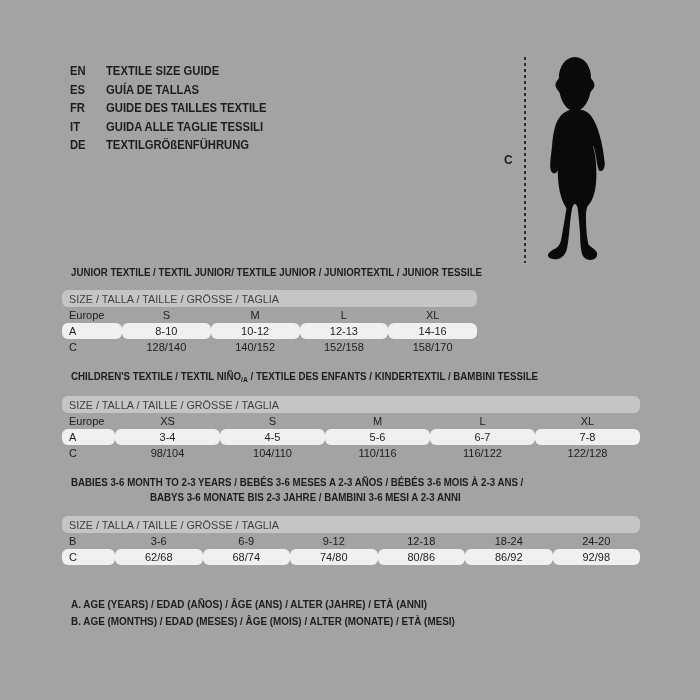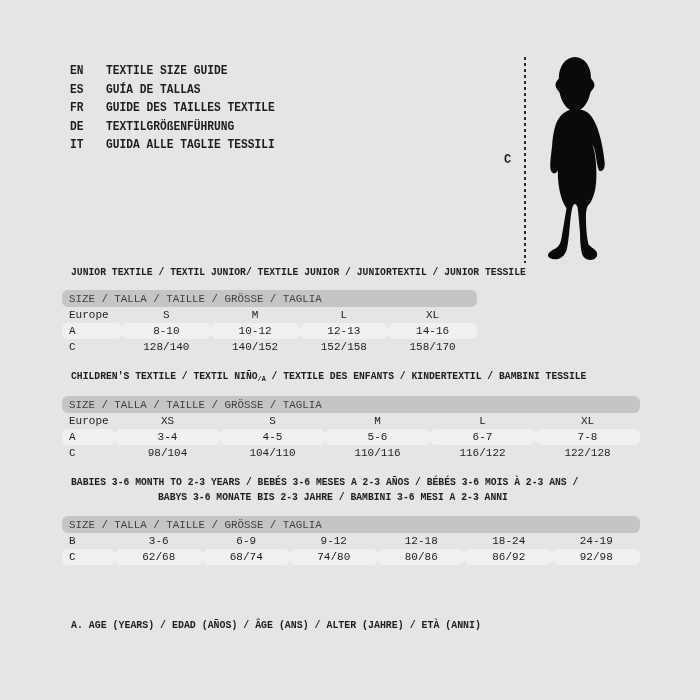--- a/index.html
+++ b/index.html
@@ -1,18 +1,18 @@
 <!DOCTYPE html>
 <html><head>
 <meta charset="utf-8">
 <style>
   html,body { margin:0; padding:0; background:#fff; }
   .page {
-    position:relative; width:700px; height:700px; background:#e5e5e5;
-    font-family:Liberation Mono, monospace; color:#1d1d1b; overflow:hidden;
+    position:relative; width:700px; height:700px; background:#a3a3a3;
+    font-family:Liberation Sans, sans-serif; color:#1d1d1b; overflow:hidden;
   }
   .cond { display:inline-block; transform:scaleX(0.9); transform-origin:0 50%; white-space:nowrap; }
 
   
   .langs { position:absolute; left:70px; top:62px; font-weight:bold; font-size:12.5px; line-height:18.5px; }
   .lang-row { white-space:nowrap; }
   .lang-code { display:inline-block; width:40px; }
 
   
   .measure-line { position:absolute; left:524px; top:57px; width:2px; height:206px;
@@ -30,33 +30,33 @@
     overflow:hidden; white-space:nowrap;border-radius:6px; }
   table.size-table td.lbl { text-align:left; padding-left:7px; }
   table.size-table tr.band td { background:#c5c5c5; text-align:left; padding-left:7px;
     color:#3f3f3f; font-size:10.8px; height:17px; }
   table.size-table tr.alt td { background:#f0f0f0; }
   .t-junior   { left:62px; top:290px; width:415px; }
   .t-children { left:62px; top:396px; width:578px; }
   .t-babies   { left:62px; top:516px; width:578px; }
 
   
-  .notes { position:absolute; left:71px; top:617px; font-weight:bold; font-size:11px; line-height:16.8px; }
+  .notes { position:absolute; left:71px; top:596px; font-weight:bold; font-size:11px; line-height:16.8px; }
 </style>
 </head>
 <body>
 
 <div class="page">
 
   <div class="langs">
     <div class="lang-row"><span class="cond"><span class="lang-code">EN</span><span>TEXTILE SIZE GUIDE</span></span></div>
     <div class="lang-row"><span class="cond"><span class="lang-code">ES</span><span>GUÍA DE TALLAS</span></span></div>
     <div class="lang-row"><span class="cond"><span class="lang-code">FR</span><span>GUIDE DES TAILLES TEXTILE</span></span></div>
+    <div class="lang-row"><span class="cond"><span class="lang-code">IT</span><span>GUIDA ALLE TAGLIE TESSILI</span></span></div>
     <div class="lang-row"><span class="cond"><span class="lang-code">DE</span><span>TEXTILGRÖßENFÜHRUNG</span></span></div>
-    <div class="lang-row"><span class="cond"><span class="lang-code">IT</span><span>GUIDA ALLE TAGLIE TESSILI</span></span></div>
   </div>
 
   <span class="measure-c">C</span>
   <div class="measure-line"></div>
   <svg class="baby-svg" viewBox="0 0 110 200" preserveAspectRatio="none" xmlns="http://www.w3.org/2000/svg">
     <path fill="#0a0a0a" d="M52,2 C41,2 33,11 33,22 C33,24 29,25 29,29 C29,33 33,34 34,37 C36,45 41,51 46,53 C41,55 36,57 33,61 C28,67 26,77 25,87 C24,96 22,104 23,110 C24,116 31,116 32,110 C33,102 34,94 36,87 C37,82 38,76 39,71 C36,80 33,92 32,103 C31,115 32,128 36,138 C38,143 40,146 42,148 C40,158 38,168 36,177 C35,182 33,185 29,187 C24,189 20,191 20,194 C21,197 27,198 32,197 C37,196 40,193 42,189 C44,183 45,173 46,164 C47,156 48,150 49,147 C51,143 53,143 55,147 C56,152 57,162 58,172 C58,180 59,187 60,191 C61,195 65,198 70,198 C76,198 79,195 78,191 C76,187 71,186 68,183 C66,176 65,166 65,157 C65,151 66,148 67,146 C72,142 76,134 77,123 C78,111 77,97 73,87 C75,89 76,94 77,99 C78,105 79,110 81,112 C85,113 88,109 87,103 C86,95 84,85 81,77 C78,68 74,61 69,57 C66,55 62,53 58,53 C63,51 68,45 70,37 C71,34 75,33 75,29 C75,25 71,24 71,22 C71,11 63,2 52,2 Z"></path>
   </svg>
 
   <div class="sec-heading" style="top:265px;"><span class="cond">JUNIOR TEXTILE / TEXTIL JUNIOR/ TEXTILE JUNIOR / JUNIORTEXTIL / JUNIOR TESSILE</span></div>
   <table class="size-table t-junior">
@@ -154,31 +154,32 @@
         <tr class="band">
           <td colspan="7">SIZE / TALLA / TAILLE / GRÖSSE / TAGLIA</td>
         </tr>
     <tr>
       <td class="lbl">B</td>
       <td>3-6</td>
       <td>6-9</td>
       <td>9-12</td>
       <td>12-18</td>
       <td>18-24</td>
-      <td>24-19</td>
+      <td>24-20</td>
     </tr>
     <tr class="alt">
       <td class="lbl">C</td>
       <td>62/68</td>
       <td>68/74</td>
       <td>74/80</td>
       <td>80/86</td>
       <td>86/92</td>
       <td>92/98</td>
     </tr>
   </tbody>
     </table>
 
   <div class="notes">
     <div><span class="cond">A. AGE (YEARS) / EDAD (AÑOS) / ÂGE (ANS) / ALTER (JAHRE) / ETÀ (ANNI)</span></div>
+    <div><span class="cond">B. AGE (MONTHS) / EDAD (MESES) / ÂGE (MOIS) / ALTER (MONATE) / ETÀ (MESI)</span></div>
   </div>
 
 </div>
 
 </body></html>

